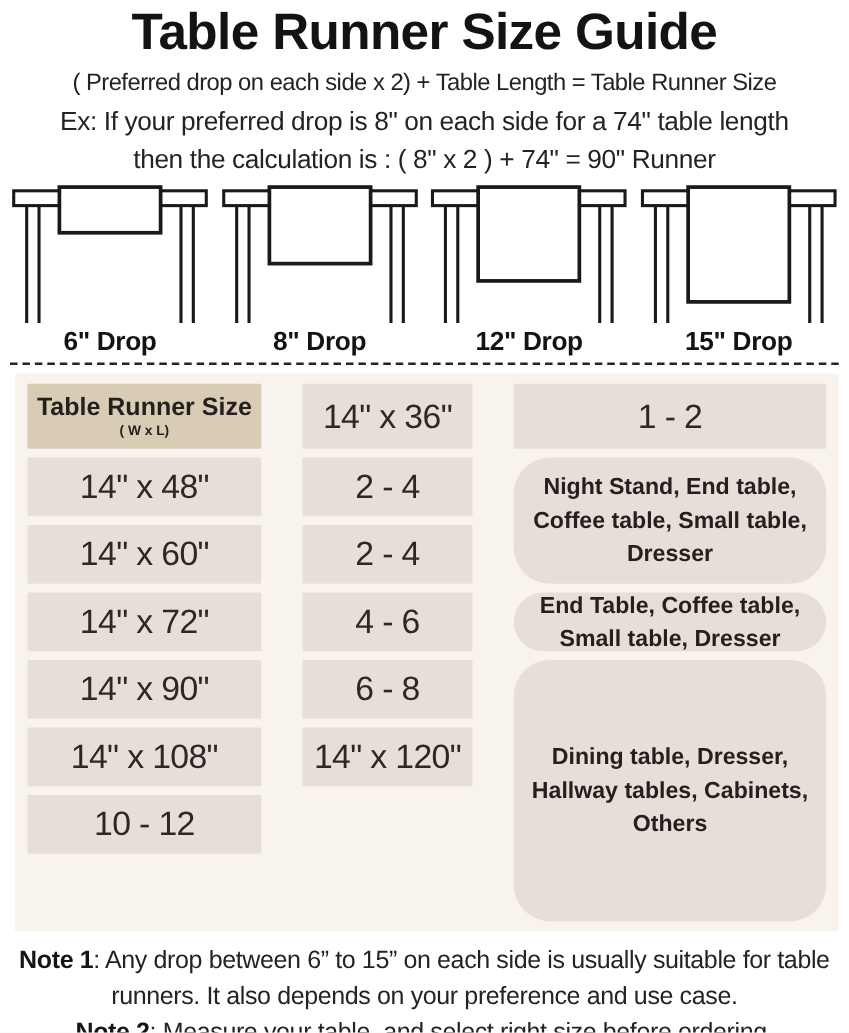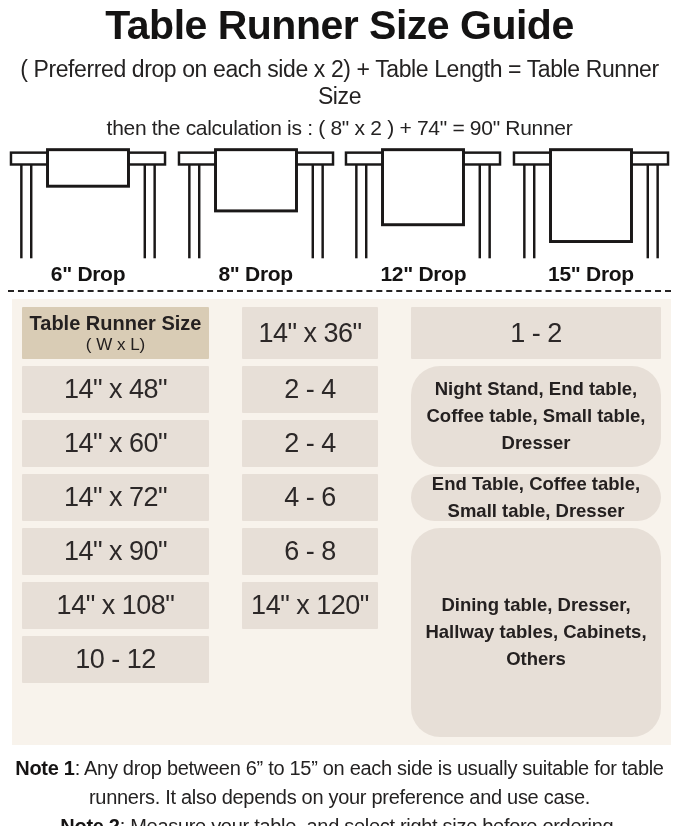--- a/index.html
+++ b/index.html
@@ -17,21 +17,21 @@
   .title {
     text-align: center;
     font-size: 41px;
     font-weight: 800;
     letter-spacing: -0.5px;
     padding-top: 2px;
     color: #141313;
   }
   .formula {
     text-align: center;
-    font-size: 23px;
+    font-size: 19px;
     letter-spacing: -0.4px;
     margin-top: 7px;
     color: #242222;
   }
   .example { text-align: center; font-size: 21px; letter-spacing: -0.3px; color: #242222; }
   .example.l1 { margin-top: 8px; }
   .example.l2 { margin-top: 6px; }
 
   
   .illustrations {
@@ -72,21 +72,21 @@
     border-radius: 1px;
   }
   .cell.head {
     background: var(--header-bg, #d9ccb5);
     flex-direction: column;
     font-weight: 700;
     font-size: 20px;
     line-height: 1.1;
     color: #242020;
   }
-  .cell.head .sub { font-weight: 400; font-size: 17px; margin-top: 2px; }
+  .cell.head .sub { font-weight: 700; font-size: 11px; margin-top: 2px; }
   .cell.body {
     background: var(--cell-bg, #e7dfd7);
     font-size: 27px;
     letter-spacing: -0.5px;
     color: #2c2828;
   }
   .cell.types {
     background: var(--cell-bg, #e7dfd7);
     font-weight: 700;
     font-size: 18.5px;
@@ -116,20 +116,21 @@
   
   .tbl-stroke { stroke: #1a1818; fill: #ffffff; }
 </style>
 </head>
 <body>
 
 <div class="page">
 
   <h1 class="title">Table Runner Size Guide</h1>
   <div class="formula">( Preferred drop on each side x 2) + Table Length = Table Runner Size</div>
+  <div class="example l1">Ex: If your preferred drop is 8" on each side for a 74" table length</div>
   <div class="example l2">then the calculation is : ( 8" x 2 ) + 74" = 90" Runner</div>
 
   <div class="illustrations">
     <div class="figure">
       <svg width="158" height="112" viewBox="0 0 160 112">
         <line class="tbl-stroke" x1="12.5" y1="16" x2="12.5" y2="112" stroke-width="2.5"></line>
         <line class="tbl-stroke" x1="22.5" y1="16" x2="22.5" y2="112" stroke-width="2.5"></line>
         <line class="tbl-stroke" x1="137.5" y1="16" x2="137.5" y2="112" stroke-width="2.5"></line>
         <line class="tbl-stroke" x1="147.5" y1="16" x2="147.5" y2="112" stroke-width="2.5"></line>
         <rect class="tbl-stroke" x="2" y="5" width="156" height="12" stroke-width="2.5"></rect>

